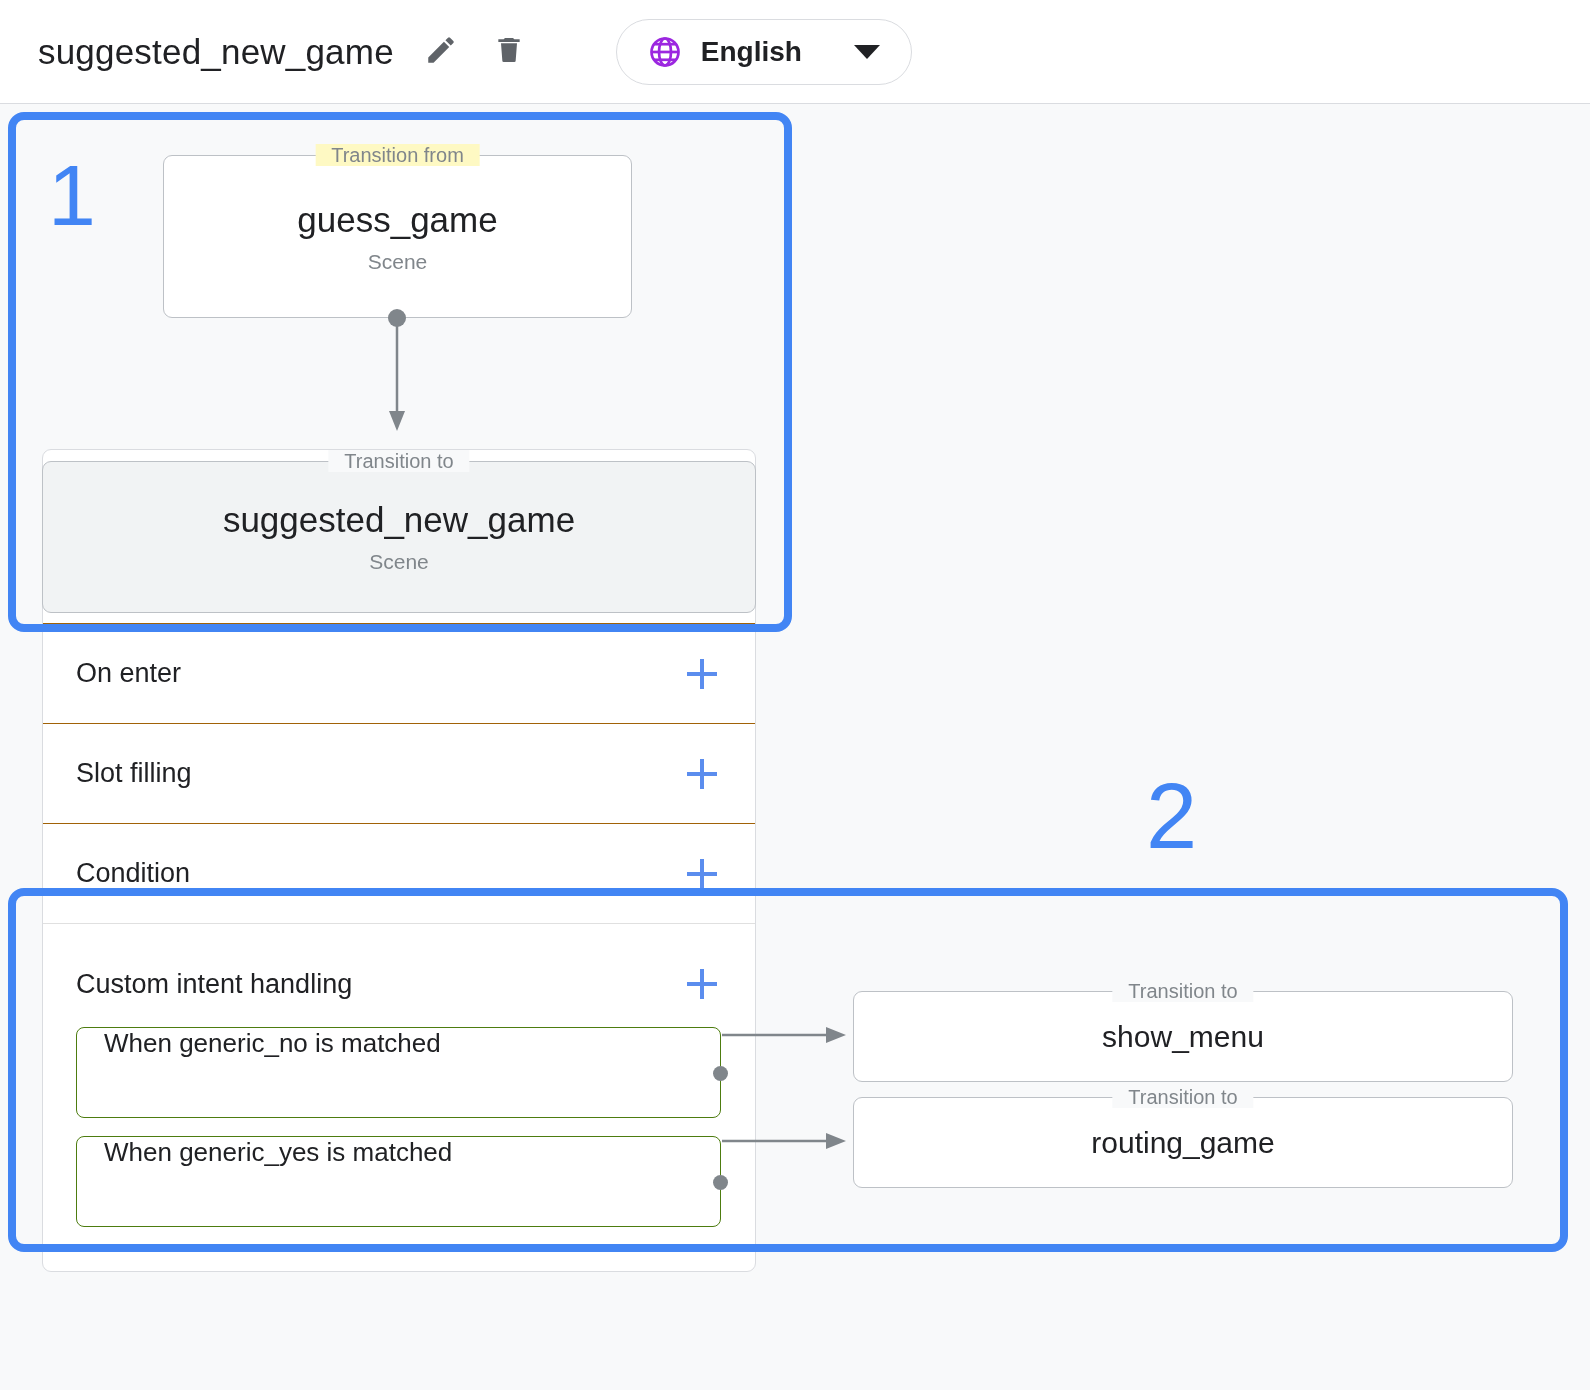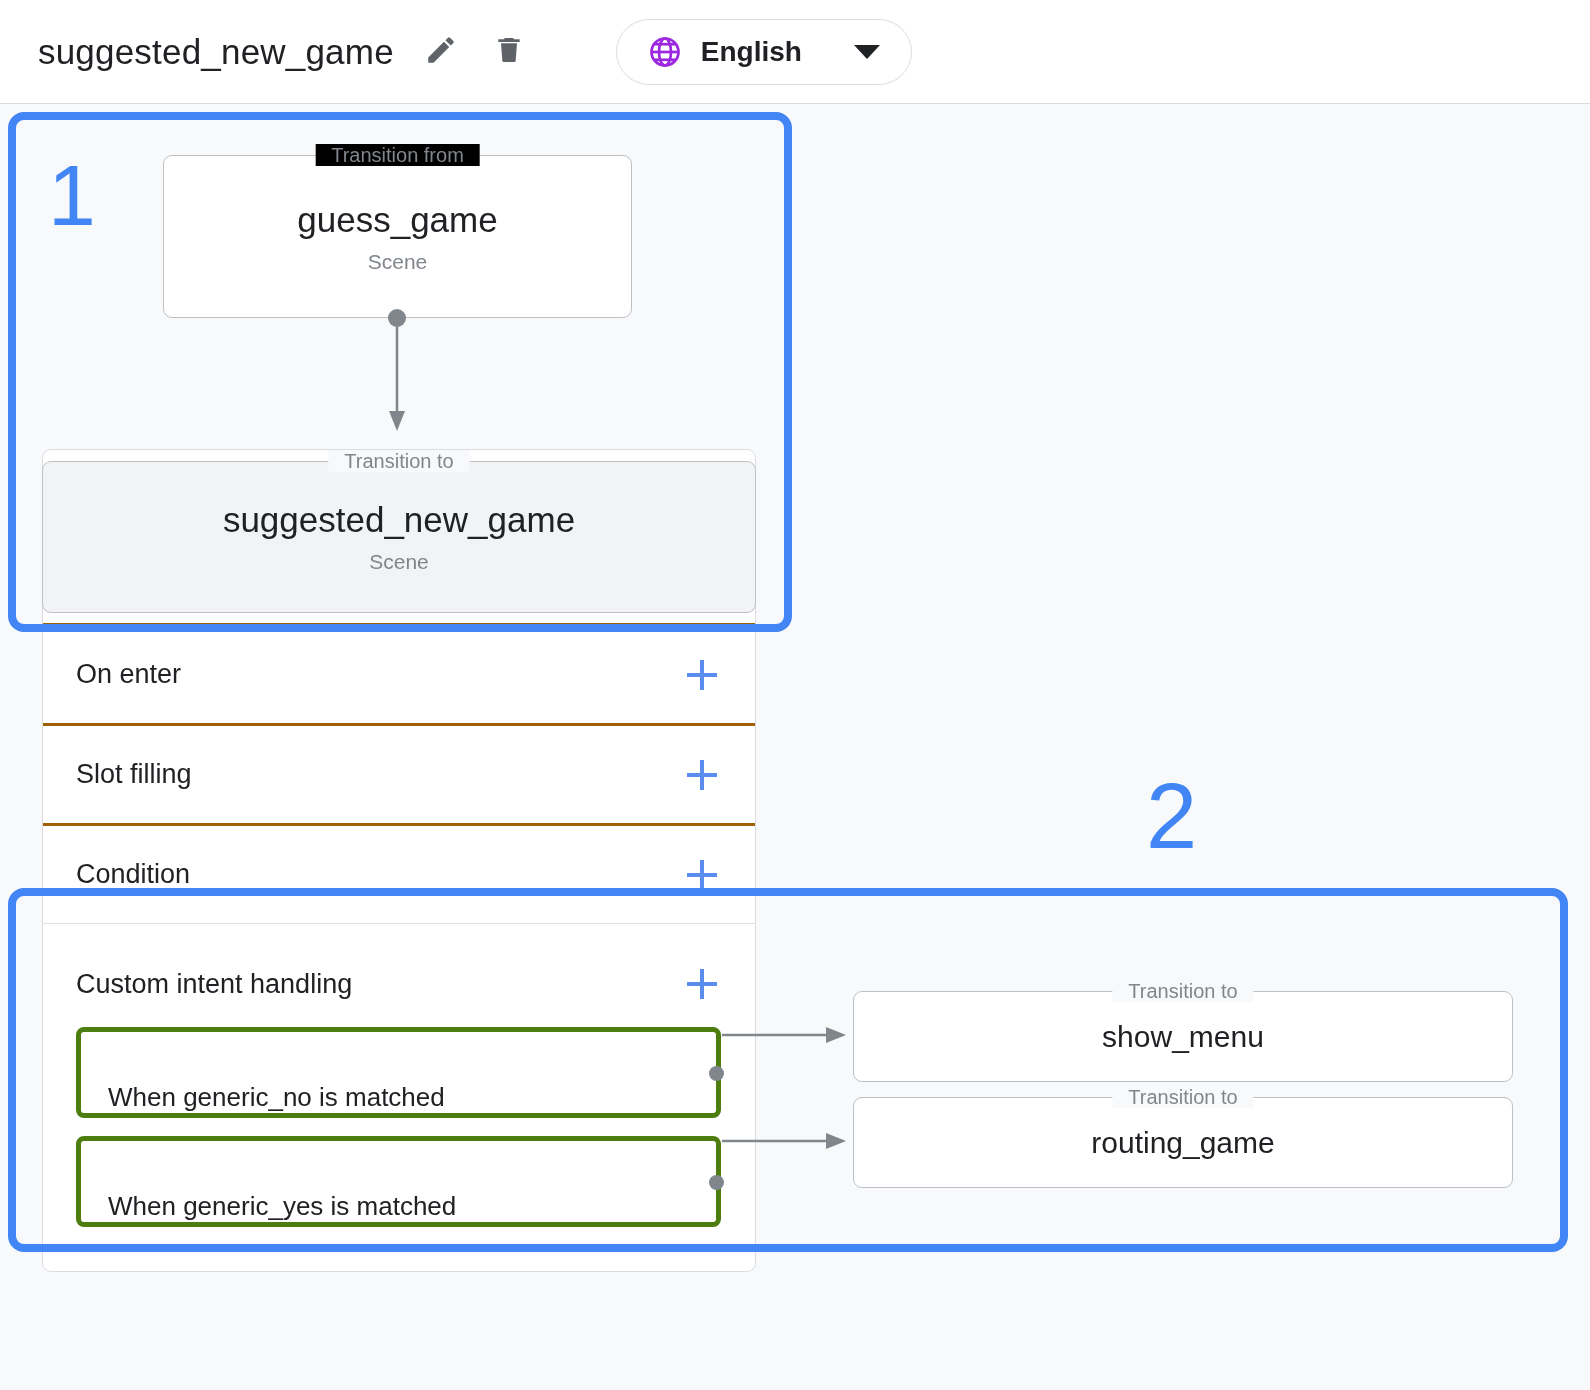--- a/index.html
+++ b/index.html
@@ -129,21 +129,21 @@
     left: 163px;
     top: 51px;    
     width: 469px;
     height: 163px;
     background: #ffffff;
     display: flex;
     flex-direction: column;
     align-items: center;
     justify-content: center;
   }
-  #transition-from-node .fieldset-legend { background: #000000; }
+  #transition-from-node .fieldset-legend { background: #fef9c3; }
 
   
   #transition-to-node {
     position: relative;
     margin: 11px 0 0 0;
     width: 714px;
     height: 152px;
     left: -1px;
     background: #f1f3f4;
     border: 1px solid #bdc1c6;
@@ -156,21 +156,21 @@
   }
   #transition-to-node .fieldset-legend { background: #f8f9fa; }
 
   
   #edge-down { position: absolute; left: 163px; top: 51px; width: 469px; height: 280px; pointer-events: none; }
 
   
   .card-row {
     position: relative;
     height: 100px;
-    border-top: 3px solid #a16207;
+    border-top: 1px solid #a16207;
     display: flex;
     align-items: center;
     padding: 0 0 0 33px;
     box-sizing: border-box;
   }
   .card-row .row-label {
     font-size: 27px;
     color: #202124;
   }
   .plus-btn {
@@ -203,26 +203,26 @@
     box-sizing: border-box;
   }
   #custom-intent-head .row-label { font-size: 27px; color: #202124; }
   #custom-intent-head .plus-btn { right: 38px; }
 
   .intent-item {
     position: relative;
     margin: 0 0 18px 33px;
     width: 645px;
     height: 91px;
-    border: 5px solid #4d7c0f;
+    border: 1px solid #4d7c0f;
     border-radius: 8px;
     box-sizing: border-box;
     background: #ffffff;
     display: flex;
-    align-items: flex-end;
+    align-items: flex-start;
     padding-left: 27px;
   }
   .intent-item .intent-label {
     font-size: 26px;
     color: #202124;
   }
   .intent-dot {
     position: absolute;
     right: -8px;
     top: 50%;

